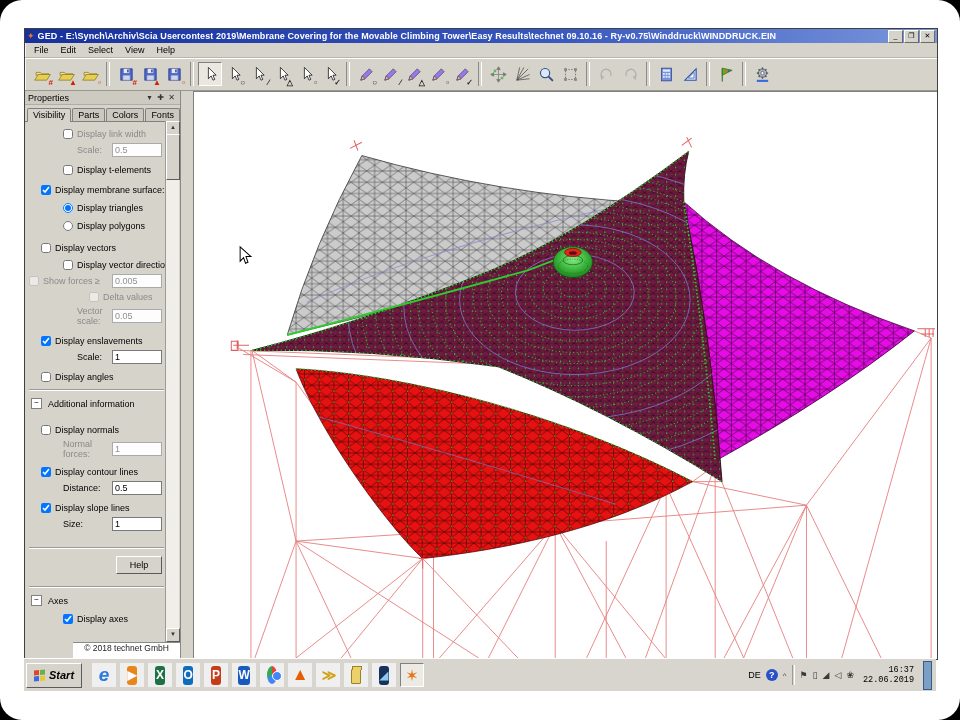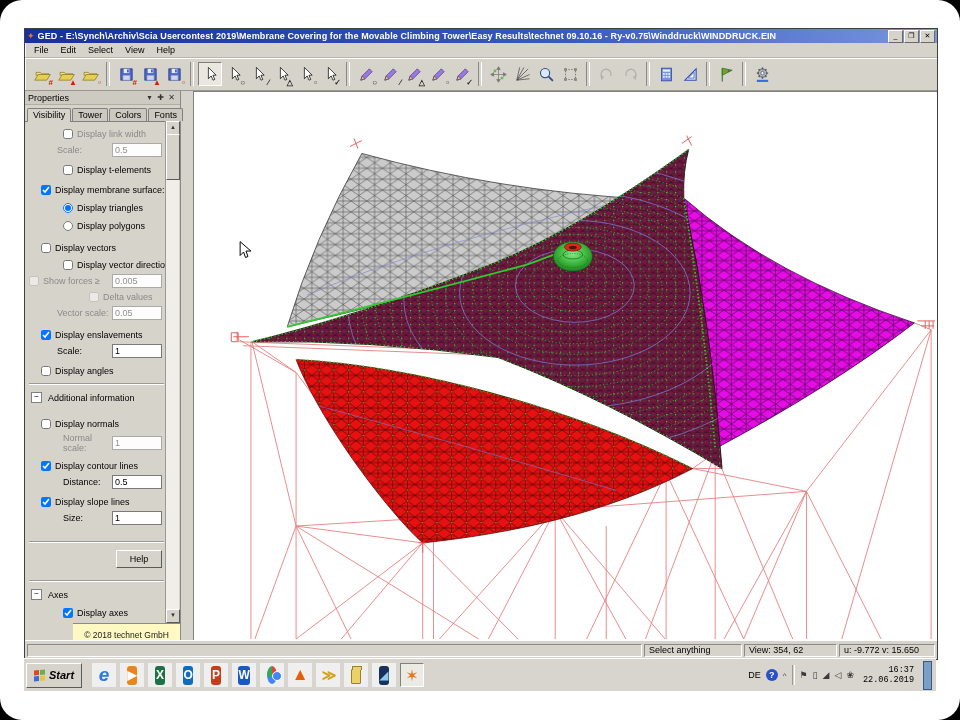--- a/index.html
+++ b/index.html
@@ -27,35 +27,35 @@
   .sidepanel{width:155px;background:#d6d3ca;border-right:1px solid #8a8a8a;display:flex;flex-direction:column;font-size:9px;position:relative;}
   .panelhdr{height:13px;display:flex;align-items:center;padding:0 3px;background:#cdcac1;border-bottom:1px solid #b0ada4;}
   .panelhdr .ph-title{flex:1;}
   .panelhdr .ph-btn{font-size:8px;width:11px;text-align:center;color:#333;}
   .tabs{display:flex;align-items:flex-end;height:16px;padding-left:2px;gap:1px;}
   .tab{border:1px solid #808080;border-bottom:none;border-radius:2px 2px 0 0;padding:1px 5px 1px;background:#cbc8bf;}
   .tab.active{background:#d6d3ca;position:relative;margin-bottom:-1px;padding-bottom:2px;z-index:2;}
   .panelbody{flex:1;border-top:1px solid #808080;position:relative;padding:3px 16px 0 4px;overflow:hidden;}
   .row{display:flex;align-items:flex-end;margin:4px 0;}
   .row label{white-space:nowrap;}
-  .i1{margin-left:12px}.i2{margin-left:34px}.i3{margin-left:28px}.i4{margin-left:60px}
+  .i1{margin-left:12px}.i2{margin-left:34px}.i3{margin-left:48px}.i4{margin-left:60px}
   .fieldrow{display:flex;align-items:center;justify-content:space-between;margin:4px 0;}
   .fieldrow .val{width:44px;height:12px;font-size:9px;font-family:"Liberation Sans",sans-serif;border:1px solid #7a7a7a;background:#fff;padding:0 2px;margin-right:2px;}
   .val:disabled{color:#909090;border-color:#aaa;background:#fdfdfd;}
   input[type=checkbox],input[type=radio]{width:10px;height:10px;margin:0 4px 0 0;}
   .dim{color:#8a8a8a;}
   .sep{border-top:1px solid #9a9a9a;border-bottom:1px solid #fff;margin:7px 0;}
   .grouphead{display:flex;align-items:center;margin:4px 0 4px 2px;}
   .collapse-box{width:9px;height:9px;border:1px solid #808080;background:#fff;font-size:8px;line-height:7px;text-align:center;margin-right:6px;}
   .helpbtn{display:block;margin:6px 2px 2px auto;width:46px;height:18px;background:#d6d3ca;border:1px solid;border-color:#fff #5a5a5a #5a5a5a #fff;font-size:9px;font-family:"Liberation Sans",sans-serif;}
   .vscroll{position:absolute;top:30px;right:1px;bottom:17px;width:13px;background:#efeee9;border-left:1px solid #9a9a9a;}
   .vbtn{position:absolute;left:0;width:12px;height:12px;background:#d6d3ca;border:1px solid;border-color:#fff #5a5a5a #5a5a5a #fff;font-size:6px;text-align:center;line-height:11px;color:#333;}
   .vbtn.up{top:0}.vbtn.dn{bottom:0}
   .vthumb{position:absolute;left:0;top:13px;width:12px;height:44px;background:#d6d3ca;border:1px solid;border-color:#fff #5a5a5a #5a5a5a #fff;}
-  .panelfoot{height:16px;background:#fef9c3;border-top:1px solid #8a8a8a;display:flex;align-items:flex-end;justify-content:center;font-size:8.5px;color:#222;margin-left:48px;}
+  .panelfoot{height:16px;background:#ffffff;border-top:1px solid #8a8a8a;display:flex;align-items:flex-start;justify-content:center;font-size:8.5px;color:#222;margin-left:48px;}
   .viewport{flex:1;background:#fff;position:relative;border:1px solid #808080;border-right:none;border-bottom:none;}
   .viewport svg{position:absolute;inset:0;}
   
   .statusbar{height:16px;display:flex;align-items:center;gap:2px;padding:1px 2px;background:#d6d3ca;border-top:1px solid #fff;font-size:9px;}
   .seg{height:11px;border:1px solid;border-color:#8a8a8a #fff #fff #8a8a8a;padding:0 4px;display:flex;align-items:center;white-space:nowrap;}
   .seg.fill{flex:1;}
   
   .taskbar{position:absolute;left:24px;top:658px;width:912px;height:33px;background:#d8d5ce;border-top:1px solid #fff;display:flex;align-items:center;padding:0 2px;box-sizing:border-box;}
   .startbtn{height:25px;display:flex;align-items:center;gap:4px;padding:0 7px;background:#d6d3ca;border:1px solid;border-color:#fff #5a5a5a #5a5a5a #fff;font-size:11px;font-weight:bold;font-style:italic;}
   .winflag{width:11px;height:11px;display:grid;grid-template-columns:5px 5px;grid-template-rows:5px 5px;gap:1px;transform:skewY(-6deg);}
@@ -277,21 +277,21 @@
     <div class="mainrow">
       <div class="sidepanel">
         <div class="panelhdr">
           <span class="ph-title">Properties</span>
           <span class="ph-btn">▾</span>
           <span class="ph-btn">✚</span>
           <span class="ph-btn">✕</span>
         </div>
         <div class="tabs">
           <span class="tab active">Visibility</span>
-          <span class="tab">Tower</span>
+          <span class="tab">Parts</span>
           <span class="tab">Colors</span>
           <span class="tab">Fonts</span>
         </div>
         <div class="panelbody">
           <div class="row i2">
               <input type="checkbox" style="">
               <label class="dim">Display link width</label>
             </div>
           <div class="fieldrow">
               <label class="i3 dim">Scale:</label>
@@ -351,21 +351,21 @@
           <div class="sep"></div>
           <div class="grouphead">
               <span class="collapse-box">−</span>
               <label>Additional information</label>
             </div>
           <div class="row i1" style="margin-top:16px">
               <input type="checkbox" style="">
               <label>Display normals</label>
             </div>
           <div class="fieldrow">
-              <label class="i2 dim">Normal scale:</label>
+              <label class="i2 dim">Normal forces:</label>
               <input class="val" value="1" disabled="" style="">
             </div>
           <div class="row i1" style="margin-top:8px">
               <input type="checkbox" checked="" style="">
               <label>Display contour lines</label>
             </div>
           <div class="fieldrow">
               <label class="i2">Distance:</label>
               <input class="val" value="0.5" style="">
             </div>
@@ -494,26 +494,20 @@
             <path d="M737,231 h18 M741,236 h13 M745,231 v8 M749,231 v8 M753,231 v8"></path>
             <path d="M40,247 h16 M44,242 v9 M38,243 h7 v9 h-7 Z"></path>
             <path d="M229,455 h8 M233,455 v10"></path>
           </g>
 
           <polygon points="47,151 47,165 50.5,161.5 52.5,167 55,166 53,160.5 58,160.5" fill="#fff" stroke="#000" stroke-width="1"></polygon>
         </svg>
       </div>
     </div>
 
-    <div class="statusbar">
-      <span class="seg fill"></span>
-      <span class="seg" style="width:88px">Select anything</span>
-      <span class="seg" style="width:83px">View: 354, 62</span>
-      <span class="seg" style="width:86px">u: -9.772 v: 15.650</span>
-    </div>
   </div>
 
   <div class="taskbar">
     <button class="startbtn">
       <span class="winflag">
           <i style="background:#e0452a"></i>
           <i style="background:#6ab04a"></i>
           <i style="background:#3a6ae0"></i>
           <i style="background:#e8c832"></i>
         </span>

